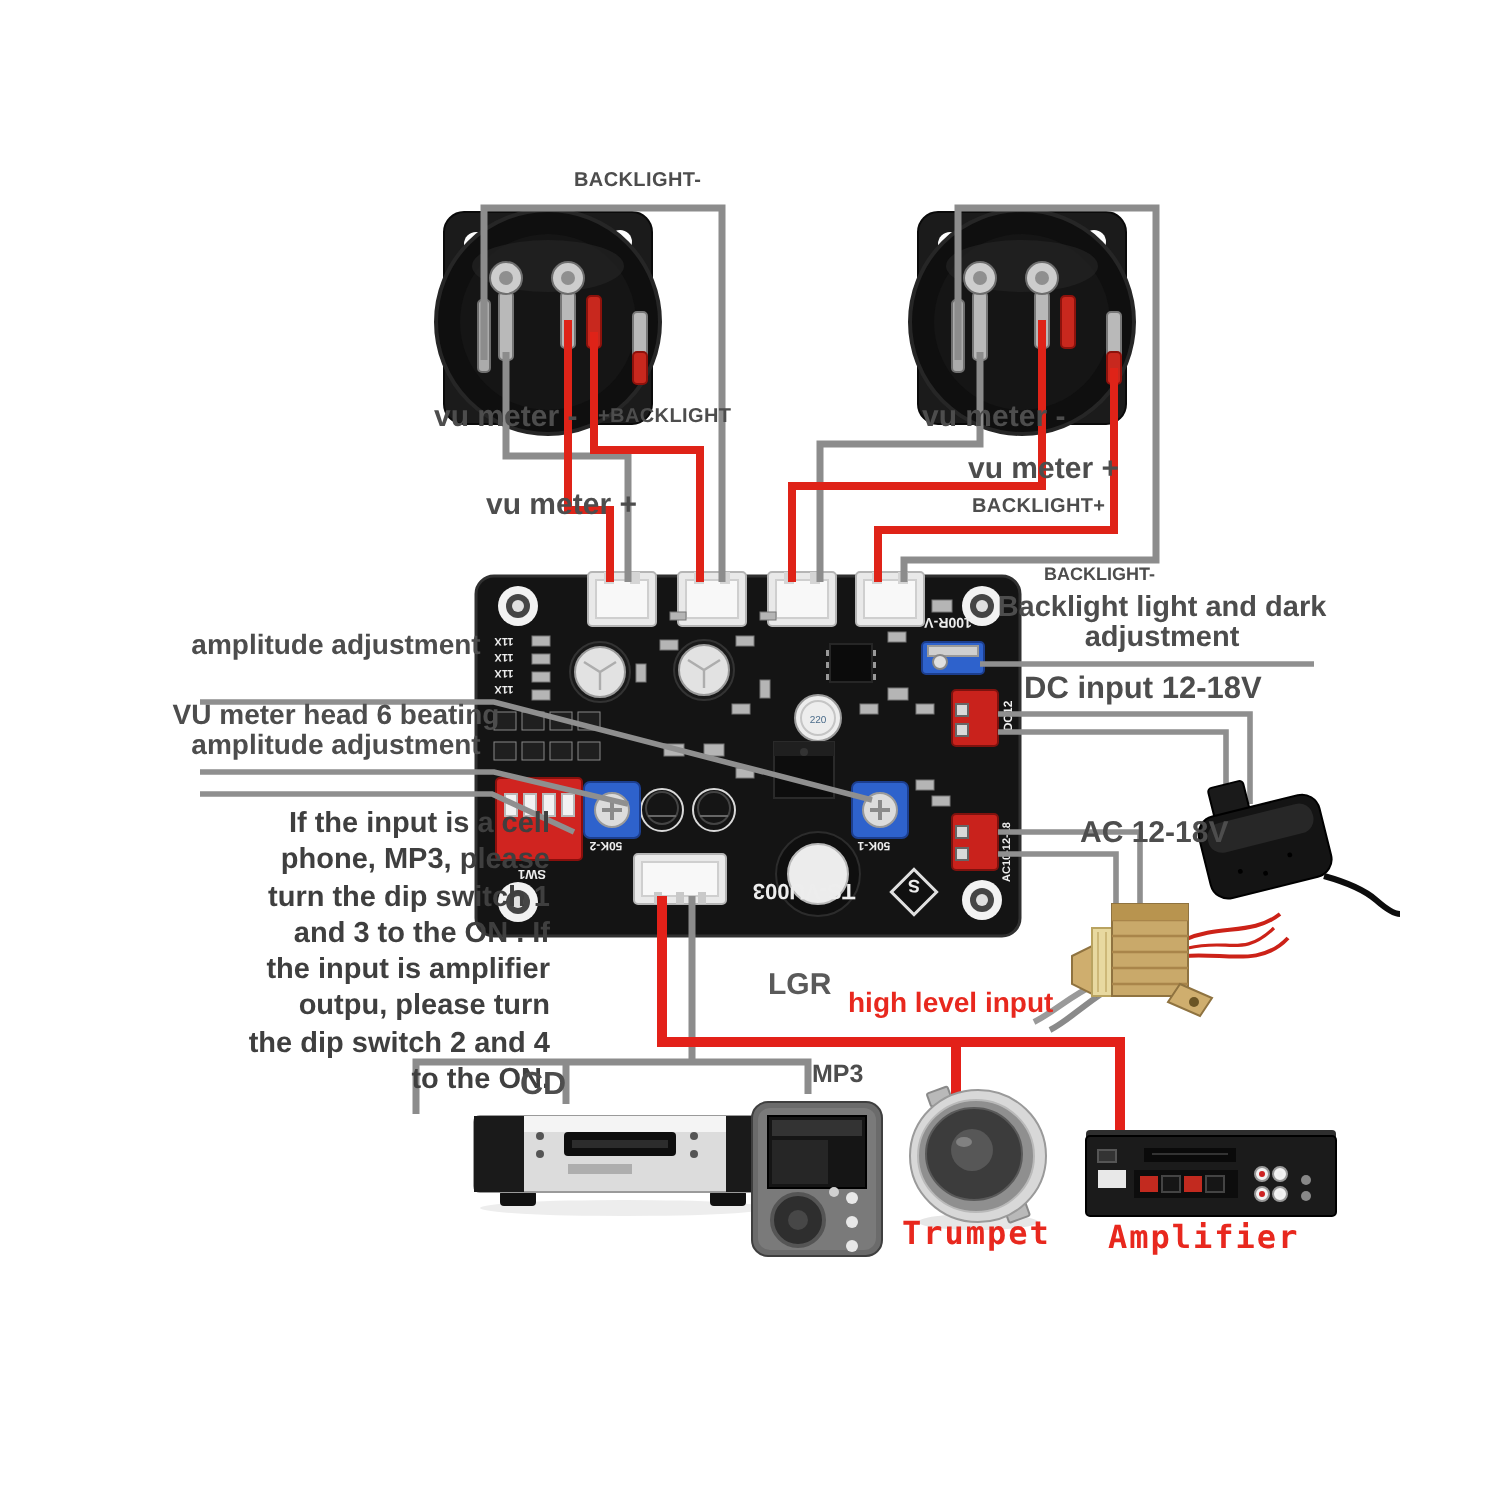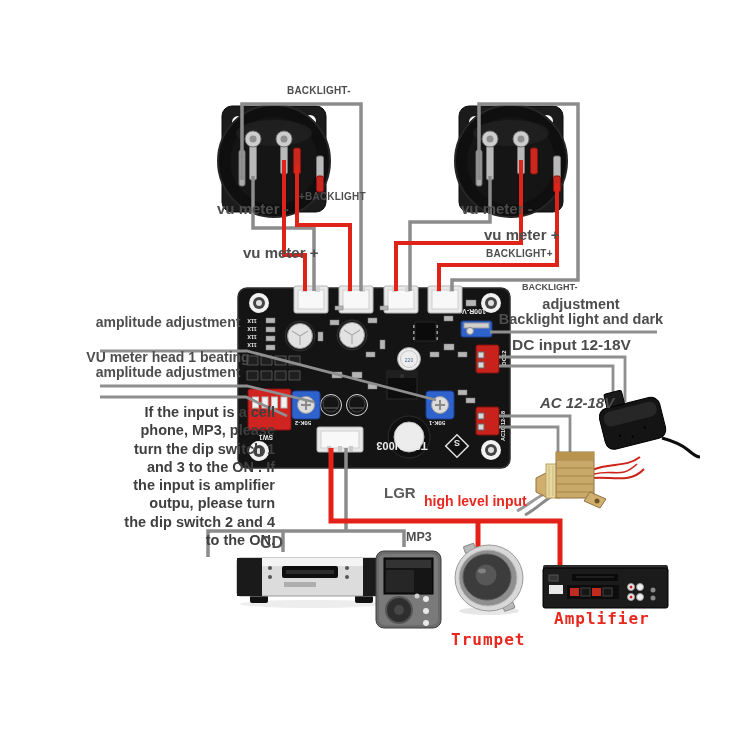--- a/index.html
+++ b/index.html
@@ -333,52 +333,52 @@
         <circle cx="631" cy="597" r="1.5" fill="#c22"></circle>
     <circle cx="640" cy="597" r="3.5" fill="#f2f2f2" stroke="#999"></circle>
         <circle cx="640" cy="597" r="1.5" fill="#eee"></circle>
     <circle cx="653" cy="590" r="2.5" fill="#888"></circle>
         <circle cx="653" cy="598" r="2.5" fill="#888"></circle>
   </g>
 </svg>
 
 <div class="lbl small" style="left:287px;top:85px;">BACKLIGHT-</div>
 <div class="lbl big" style="left:184px;top:200px;">vu meter -</div>
-<div class="lbl small" style="left:299px;top:191px;">+BACKLIGHT</div>
+<div class="lbl small" style="left:299px;top:203px;">+BACKLIGHT</div>
 <div class="lbl big" style="left:210px;top:244px;">vu meter +</div>
 <div class="lbl big" style="left:428px;top:200px;">vu meter -</div>
 <div class="lbl big" style="left:451px;top:226px;">vu meter +</div>
 <div class="lbl small" style="left:486px;top:248px;">BACKLIGHT+</div>
 <div class="lbl tiny" style="left:522px;top:282px;">BACKLIGHT-</div>
 
 <div class="lbl center" style="left:498px;top:297px;width:166px;font-size:14.5px;">
+  <div>Backlight light and dark</div>
   <div>adjustment</div>
-  <div>Backlight light and dark</div>
 </div>
 
 <div class="lbl" style="left:512px;top:336px;font-size:15.5px;">DC input 12-18V</div>
-<div class="lbl big" style="left:507px;top:394px;font-style:italic;">AC 12-18V</div>
+<div class="lbl big" style="left:507px;top:408px;">AC 12-18V</div>
 
 <div class="lbl center" style="left:86px;top:315px;width:164px;font-size:14px;">
   <div>amplitude adjustment</div>
 </div>
 <div class="lbl center" style="left:86px;top:350px;width:164px;font-size:14px;">
-  <div>VU meter head 1 beating</div>
+  <div>VU meter head 6 beating</div>
   <div>amplitude adjustment</div>
 </div>
 
 <div class="lbl note" style="left:100px;top:403px;width:175px;color:#3f3f3f;">If the input is a cell
 phone, MP3, please
 turn the dip switch 1
 and 3 to the ON . If
 the input is amplifier
 outpu, please turn
 the dip switch 2 and 4
 to the ON.</div>
 
 <div class="lbl big" style="left:351px;top:484px;color:#5a5a5a;">LGR</div>
 <div class="lbl red" style="left:424px;top:493px;font-size:14px;">high level input</div>
 <div class="lbl" style="left:260px;top:534px;font-size:16px;">CD</div>
 <div class="lbl" style="left:406px;top:530px;font-size:12.5px;">MP3</div>
-<div class="lbl red mono" style="left:451px;top:630px;">Trumpet</div>
+<div class="lbl red mono" style="left:451px;top:607px;">Trumpet</div>
 <div class="lbl red mono" style="left:554px;top:609px;">Amplifier</div>
 
 </div>
 
 </body></html>

